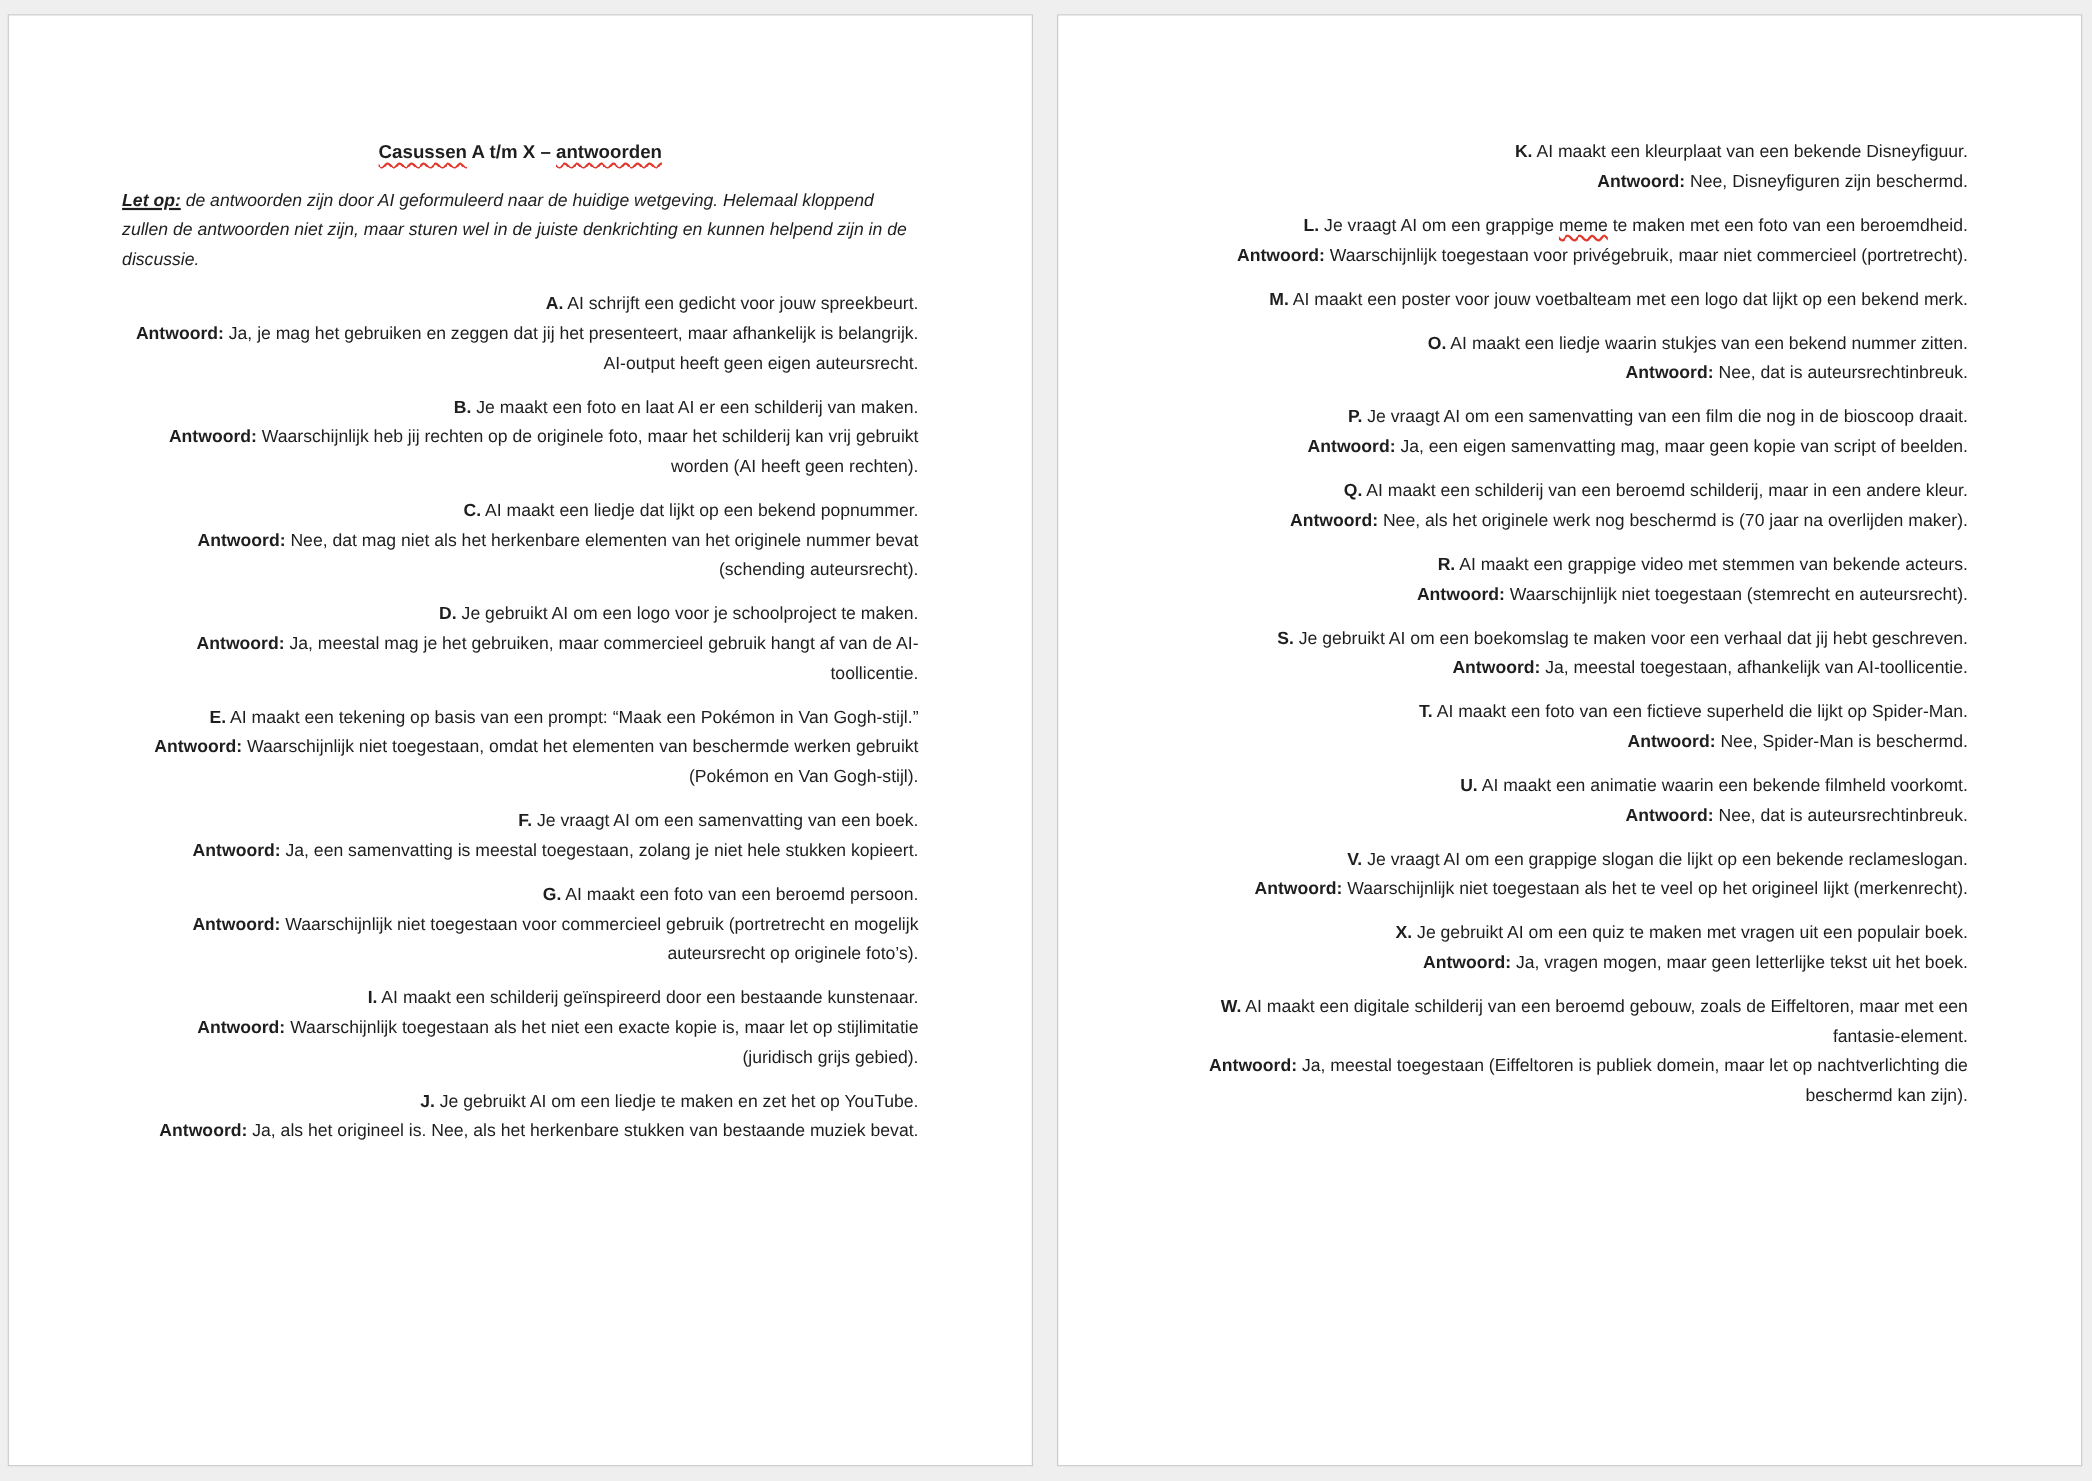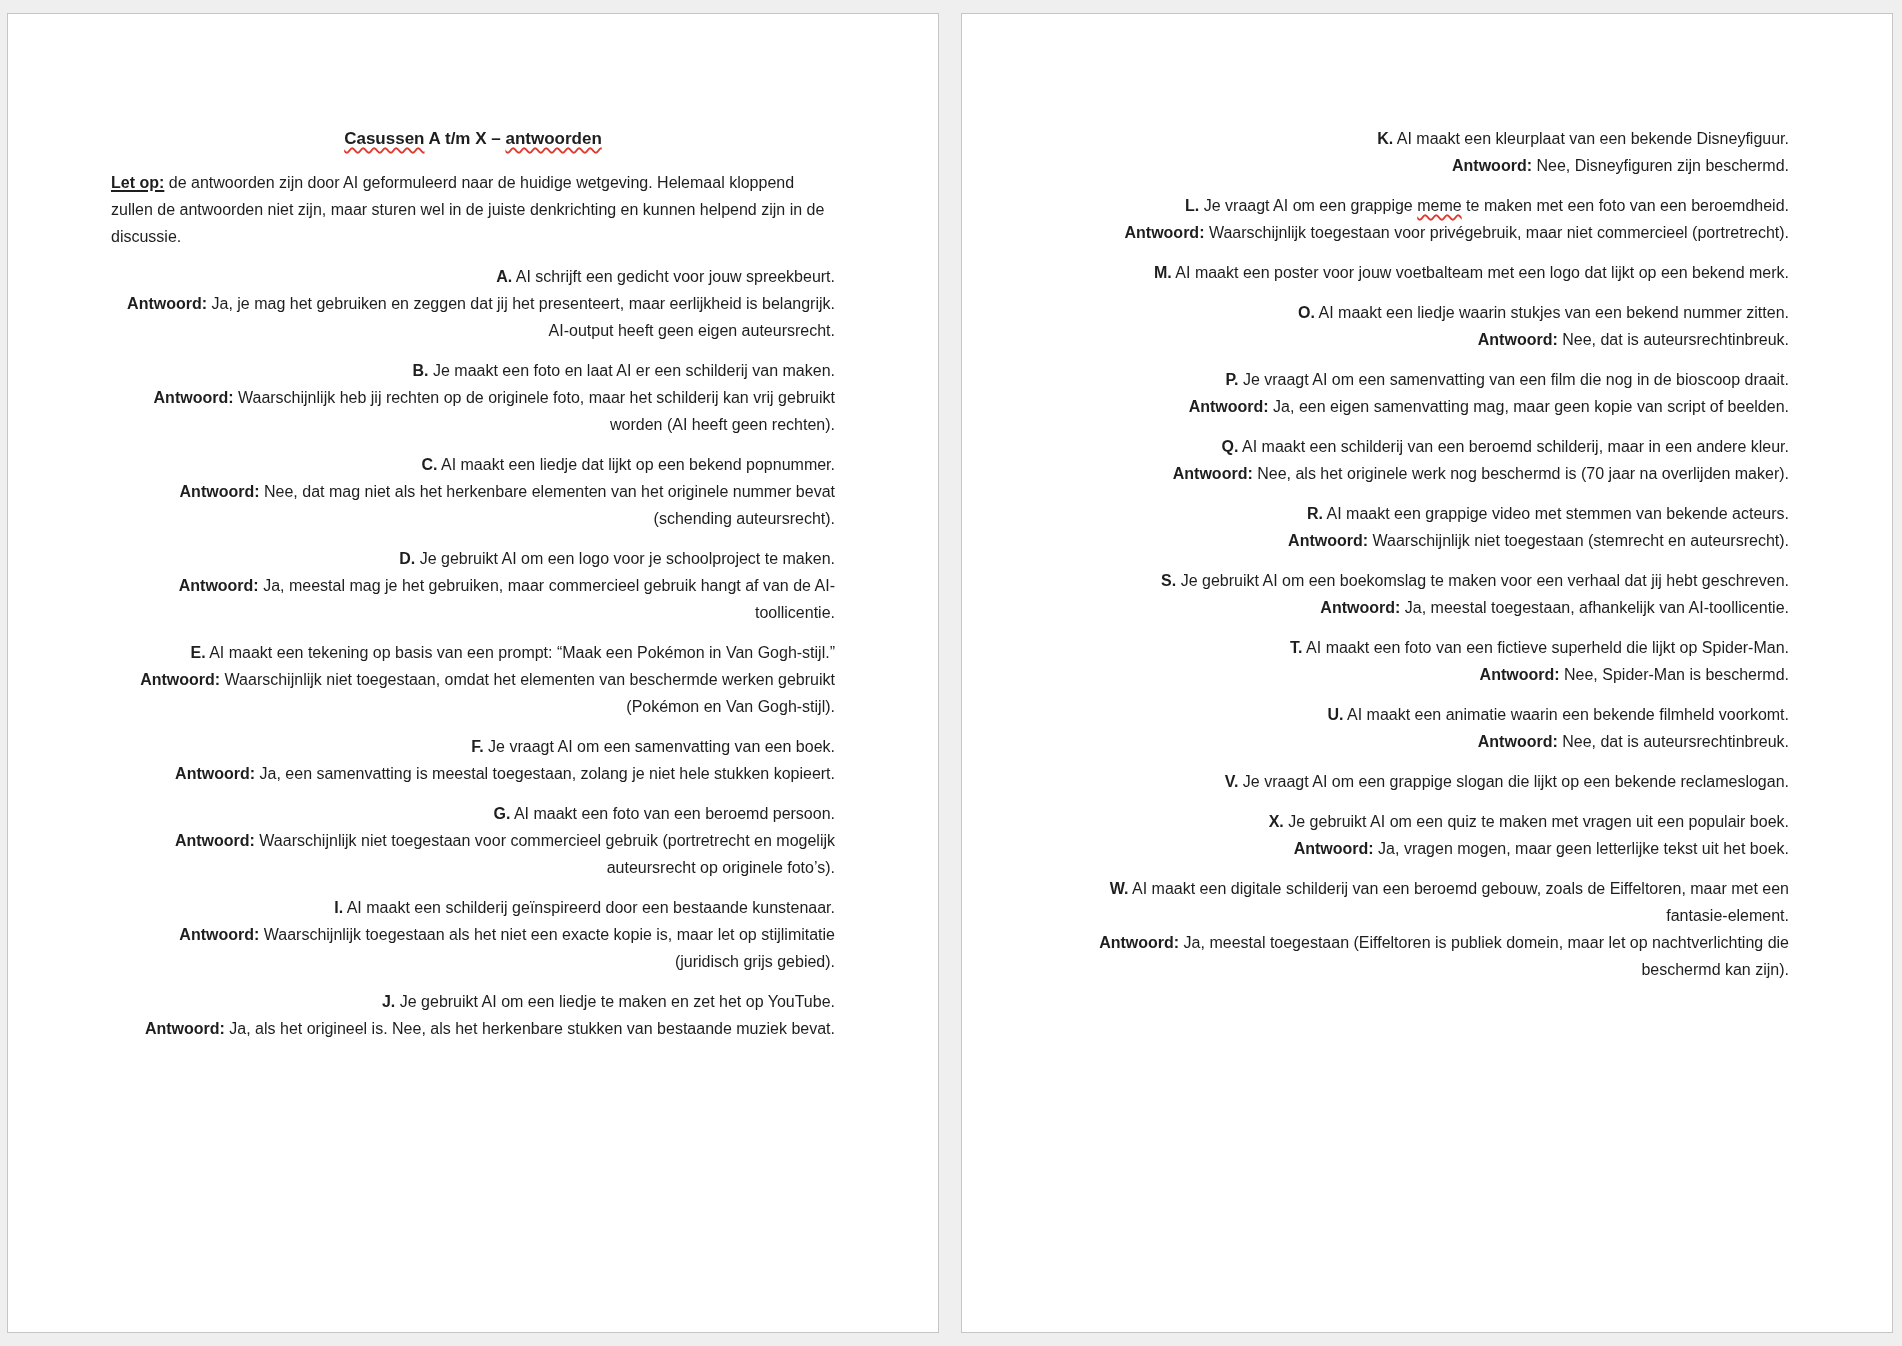--- a/index.html
+++ b/index.html
@@ -32,20 +32,21 @@
   }
   .doc-title{
     margin:0 0 17px 0;
     font-size:17px;
     font-weight:700;
     text-align:center;
     line-height:27px;
   }
   .intro{
     margin:0 0 13px 0;
+    font-style:italic;
   }
   .case{margin:0 0 13px 0;text-align:right;}
   .case p{margin:0;}
   .seg{white-space:pre-wrap;}
   .seg-bold{font-weight:700;}
   .seg-underline{
     text-decoration:underline;
     text-decoration-thickness:1.5px;
     text-underline-offset:2px;
   }
@@ -63,21 +64,21 @@
 
 <div class="doc-canvas">
 
   <section class="page page--left">
     <div class="page-content">
       <h1 class="doc-title"><span class="seg seg-bold seg-misspelled">Casussen</span><span class="seg seg-bold"> A t/m X – </span><span class="seg seg-bold seg-misspelled">antwoorden</span></h1>
       <p class="intro"><span class="seg seg-bold seg-underline">Let op:</span><span class="seg"> de antwoorden zijn door AI geformuleerd naar de huidige wetgeving. Helemaal kloppend zullen de antwoorden niet zijn, maar sturen wel in de juiste denkrichting en kunnen helpend zijn in de discussie.</span></p>
       <div>
   <div class="case">
     <p class="case-question"><span class="seg seg-bold">A.</span><span class="seg"> AI schrijft een gedicht voor jouw spreekbeurt.</span></p>
-    <p class="case-answer"><span class="seg seg-bold">Antwoord:</span><span class="seg"> Ja, je mag het gebruiken en zeggen dat jij het presenteert, maar eerlijkheid is belangrijk. AI-output heeft geen eigen auteursrecht.</span></p>
+    <p class="case-answer"><span class="seg seg-bold">Antwoord:</span><span class="seg"> Ja, je mag het gebruiken en zeggen dat jij het presenteert, maar afhankelijk is belangrijk. AI-output heeft geen eigen auteursrecht.</span></p>
   </div>
 
   <div class="case">
     <p class="case-question"><span class="seg seg-bold">B.</span><span class="seg"> Je maakt een foto en laat AI er een schilderij van maken.</span></p>
     <p class="case-answer"><span class="seg seg-bold">Antwoord:</span><span class="seg"> Waarschijnlijk heb jij rechten op de originele foto, maar het schilderij kan vrij gebruikt worden (AI heeft geen rechten).</span></p>
   </div>
 
   <div class="case">
     <p class="case-question"><span class="seg seg-bold">C.</span><span class="seg"> AI maakt een liedje dat lijkt op een bekend popnummer.</span></p>
     <p class="case-answer"><span class="seg seg-bold">Antwoord:</span><span class="seg"> Nee, dat mag niet als het herkenbare elementen van het originele nummer bevat (schending auteursrecht).</span></p>
@@ -165,20 +166,21 @@
     <p class="case-answer"><span class="seg seg-bold">Antwoord:</span><span class="seg"> Nee, Spider-Man is beschermd.</span></p>
   </div>
 
   <div class="case">
     <p class="case-question"><span class="seg seg-bold">U.</span><span class="seg"> AI maakt een animatie waarin een bekende filmheld voorkomt.</span></p>
     <p class="case-answer"><span class="seg seg-bold">Antwoord:</span><span class="seg"> Nee, dat is auteursrechtinbreuk.</span></p>
   </div>
 
   <div class="case">
     <p class="case-question"><span class="seg seg-bold">V.</span><span class="seg"> Je vraagt AI om een grappige slogan die lijkt op een bekende reclameslogan.</span></p>
+    <p class="case-answer"><span class="seg seg-bold">Antwoord:</span><span class="seg"> Waarschijnlijk niet toegestaan als het te veel op het origineel lijkt (merkenrecht).</span></p>
   </div>
 
   <div class="case">
     <p class="case-question"><span class="seg seg-bold">X.</span><span class="seg"> Je gebruikt AI om een quiz te maken met vragen uit een populair boek.</span></p>
     <p class="case-answer"><span class="seg seg-bold">Antwoord:</span><span class="seg"> Ja, vragen mogen, maar geen letterlijke tekst uit het boek.</span></p>
   </div>
 
   <div class="case">
     <p class="case-question"><span class="seg seg-bold">W.</span><span class="seg"> AI maakt een digitale schilderij van een beroemd gebouw, zoals de Eiffeltoren, maar met een fantasie-element.</span></p>
     <p class="case-answer"><span class="seg seg-bold">Antwoord:</span><span class="seg"> Ja, meestal toegestaan (Eiffeltoren is publiek domein, maar let op nachtverlichting die beschermd kan zijn).</span></p>

